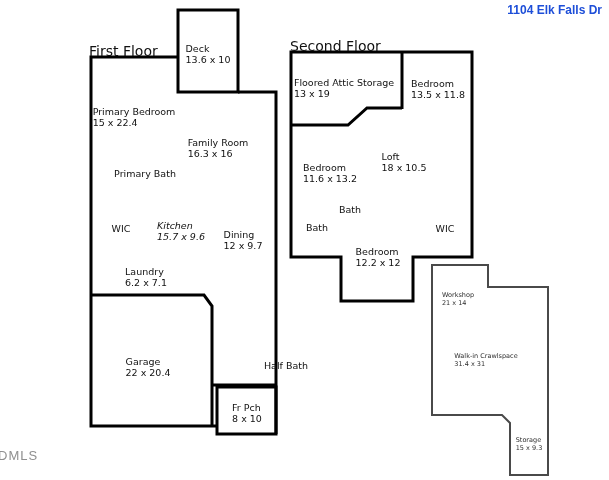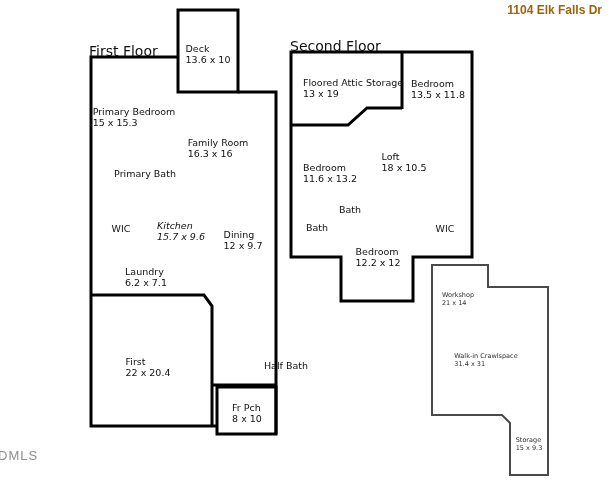--- a/index.html
+++ b/index.html
@@ -10,21 +10,21 @@
     font-family:"DejaVu Sans", sans-serif;
     color:#111111;
     overflow:hidden;
   }
   .plan svg { position:absolute; left:0; top:0; }
   .title-block {
     position:absolute; top:3px; right:7px;
     text-align:right;
     font-family:"Liberation Sans", sans-serif;
     font-weight:bold; font-size:12px; line-height:15px;
-    color:#a16207; white-space:nowrap;
+    color:#1d4ed8; white-space:nowrap;
   }
   .floor-lbl {
     position:absolute; font-size:14px; line-height:11px; white-space:nowrap;
   }
   .lbl {
     position:absolute; 
     font-size:9.5px; line-height:11px;
     transform:translateX(-50%);
     white-space:nowrap;
   }
@@ -63,21 +63,21 @@
 
   <div class="floor-lbl" style="left:89px; top:46px;">First Floor</div>
   <div class="floor-lbl" style="left:290px; top:41px;">Second Floor</div>
 
   <div class="lbl" style="left:208px; top:43px;">
     <span>Deck</span>
     <span>13.6 x 10</span>
   </div>
   <div class="lbl" style="left:134px; top:106px;">
     <span>Primary Bedroom</span>
-    <span>15 x 15.3</span>
+    <span>15 x 22.4</span>
   </div>
   <div class="lbl" style="left:218px; top:137px;">
     <span>Family Room</span>
     <span>16.3 x 16</span>
   </div>
   <div class="lbl" style="left:145px; top:168px;">
     <span>Primary Bath</span>
   </div>
   <div class="lbl" style="left:121px; top:223px;">
     <span>WIC</span>
@@ -88,32 +88,32 @@
   </div>
   <div class="lbl" style="left:243px; top:229px;">
     <span>Dining</span>
     <span>12 x 9.7</span>
   </div>
   <div class="lbl" style="left:146px; top:266px;">
     <span>Laundry</span>
     <span>6.2 x 7.1</span>
   </div>
   <div class="lbl" style="left:148px; top:356px;">
-    <span>First</span>
+    <span>Garage</span>
     <span>22 x 20.4</span>
   </div>
   <div class="lbl" style="left:250px; top:360px;margin-left:36px;">
     <span>Half Bath</span>
   </div>
   <div class="lbl" style="left:247px; top:402px;">
     <span>Fr Pch</span>
     <span>8 x 10</span>
   </div>
 
-  <div class="lbl" style="left:344px; top:77px;margin-left:9px;">
+  <div class="lbl" style="left:344px; top:77px;">
     <span>Floored Attic Storage</span>
     <span>13 x 19</span>
   </div>
   <div class="lbl" style="left:438px; top:78px;">
     <span>Bedroom</span>
     <span>13.5 x 11.8</span>
   </div>
   <div class="lbl" style="left:330px; top:162px;">
     <span>Bedroom</span>
     <span>11.6 x 13.2</span>

